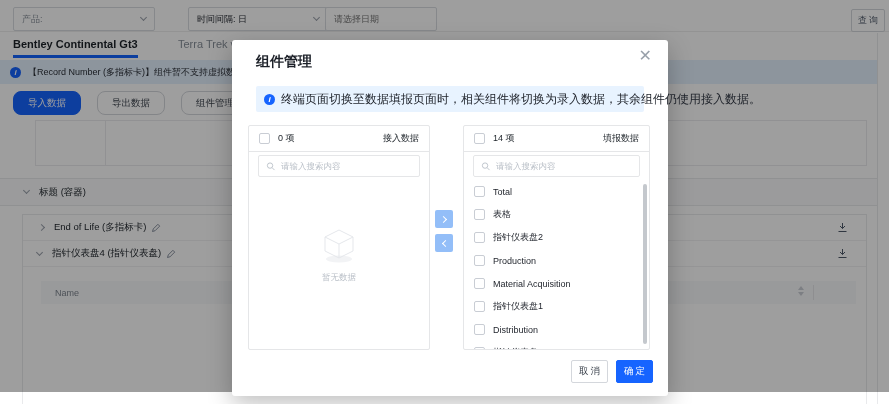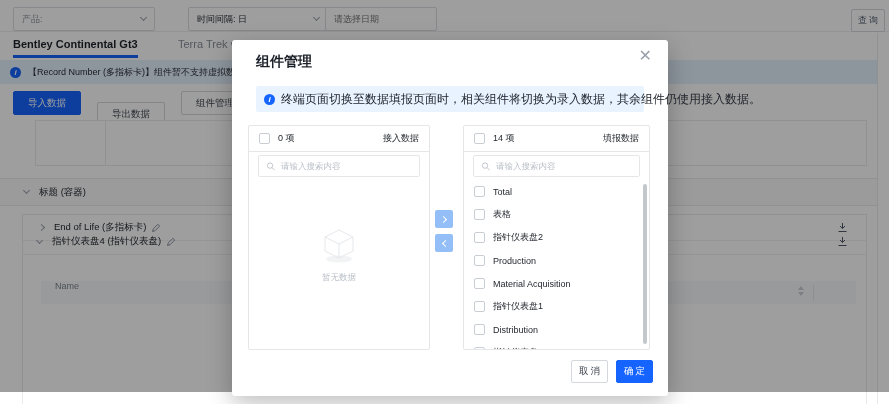--- a/index.html
+++ b/index.html
@@ -29,41 +29,41 @@
   .tab { position:absolute; top:6px; font-size:11px; white-space:nowrap; }
   .tab.active { color:#1d2329; font-weight:bold; border-bottom:3px solid #1664ff; padding-bottom:5px; }
   .tab.inactive { color:#878f99; }
 
   .notice-bar { left:0; top:60px; width:889px; height:24px; background:#e4f0fe; display:flex; align-items:center; }
   .info-dot { width:11px; height:11px; border-radius:50%; background:#1664ff; color:#fff; font-size:8px;
     display:inline-flex; align-items:center; justify-content:center; font-style:italic; font-weight:bold; flex:0 0 auto; }
   .notice-text { font-size:9px; color:#2a2f36; margin-left:7px; white-space:nowrap; }
 
   .toolbar { left:0; top:84px; width:889px; height:36px; background:#fff; }
-  .btn { position:absolute; top:7px; height:24px; border-radius:2px; font-size:9.5px; display:flex;
+  .btn { position:absolute; top:7px; height:24px; border-radius:8px; font-size:9.5px; display:flex;
     align-items:center; justify-content:center; padding:0 14px; white-space:nowrap; }
   .btn.primary { background:#1664ff; color:#fff; border:1px solid #1664ff; }
   .btn.default { background:#fff; color:#3c434d; border:1px solid #d4d7dc; }
   .link { position:absolute; top:13px; font-size:9.5px; color:#1664ff; white-space:nowrap; }
 
   .ghost-box { border:1px solid #eaebee; background:#fff; }
   .vline { background:#eaebee; }
 
   .section-row { left:0; top:178px; width:877px; height:28px; background:#fafbfc;
     border-top:1px solid #e9eaec; border-bottom:1px solid #e9eaec; display:flex; align-items:center; }
   .section-row .lbl { font-size:9.5px; color:#1d2329; margin-left:10px; }
 
   .container { left:22px; top:214px; width:845px; height:190px; border:1px solid #e9eaec; border-bottom:none; background:#fff;text-decoration:underline; }
   .c-row { position:absolute; left:0; width:843px; height:26px; border-bottom:1px solid #f0f1f3;
     display:flex; align-items:center; }
   .c-row .lbl { font-size:9.5px; color:#1d2329; margin-left:10px; white-space:nowrap; }
   .c-row .pencil { margin-left:5px; }
   .c-row .dl { position:absolute; right:18px; top:7px; }
   .table-header { position:absolute; left:18px; top:66px; width:815px; height:23px; background:#f7f8fa;
-    display:flex; }
+    display:flex; align-items:center; }
   .table-header .lbl { font-size:9px; color:#7d858f; margin-left:14px; }
   .sorter { position:absolute; left:757px; top:5px; display:flex; flex-direction:column; gap:2px; }
   .tri-up { width:0; height:0; border-left:3px solid transparent; border-right:3px solid transparent; border-bottom:4px solid #c9cdd4; }
   .tri-down { width:0; height:0; border-left:3px solid transparent; border-right:3px solid transparent; border-top:4px solid #c9cdd4; }
   .th-div { position:absolute; left:772px; top:4px; width:1px; height:15px; background:#e5e6e8; }
 
   .right-gutter { left:877px; top:33px; width:12px; height:371px; background:#fff; border-left:1px solid #e9eaec; }
 
   
   #overlay { position:absolute; inset:0; z-index:5; background:rgba(0,0,0,0.38); }
@@ -133,21 +133,21 @@
       <div class="tab inactive" style="left:178px;">Terra Trek veep Gladiato</div>
     </div>
 
     <div class="abs notice-bar">
       <span class="info-dot" style="margin-left:10px;">i</span>
       <span class="notice-text">【Record Number (多指标卡)】组件暂不支持虚拟数据</span>
     </div>
 
     <div class="abs toolbar">
       <div class="btn primary" style="left:13px;">导入数据</div>
-      <div class="btn default" style="left:97px;margin-top:11px;">导出数据</div>
+      <div class="btn default" style="left:97px;">导出数据</div>
       <div class="btn default" style="left:181px;">组件管理</div>
       <div class="link" style="left:265px;">下载模板</div>
     </div>
 
     <div class="abs ghost-box" style="left:35px; top:120px; width:832px; height:46px;"></div>
     <div class="abs vline" style="left:105px; top:120px; width:1px; height:46px;"></div>
 
     <div class="abs section-row">
       <span class="chev down" style="margin-left:24px; color:#4e5969;"></span>
       <span class="lbl">标题 (容器)</span>
@@ -157,21 +157,21 @@
       <div class="c-row" style="top:0;">
         <span class="chev right" style="margin-left:16px;"></span>
         <span class="lbl">End of Life (多指标卡)</span>
         <svg class="pencil" width="10" height="10" viewBox="0 0 10 10">
           <path d="M1.5 8.5l.8-2.6 4.6-4.6 1.8 1.8-4.6 4.6-2.6.8z" fill="none" stroke="#7a8594" stroke-width="0.9"></path>
         </svg>
         <svg class="dl" width="11" height="11" viewBox="0 0 11 11">
           <path d="M5.5 1v5.5M3 4l2.5 2.5L8 4M1.5 9.5h8" fill="none" stroke="#4e5969" stroke-width="1"></path>
         </svg>
       </div>
-      <div class="c-row" style="top:14px;text-align:center;">
+      <div class="c-row" style="top:26px;text-align:center;">
         <span class="chev down" style="margin-left:14px;"></span>
         <span class="lbl">指针仪表盘4 (指针仪表盘)</span>
         <svg class="pencil" width="10" height="10" viewBox="0 0 10 10">
           <path d="M1.5 8.5l.8-2.6 4.6-4.6 1.8 1.8-4.6 4.6-2.6.8z" fill="none" stroke="#7a8594" stroke-width="0.9"></path>
         </svg>
         <svg class="dl" width="11" height="11" viewBox="0 0 11 11">
           <path d="M5.5 1v5.5M3 4l2.5 2.5L8 4M1.5 9.5h8" fill="none" stroke="#4e5969" stroke-width="1"></path>
         </svg>
       </div>
       <div class="table-header">

